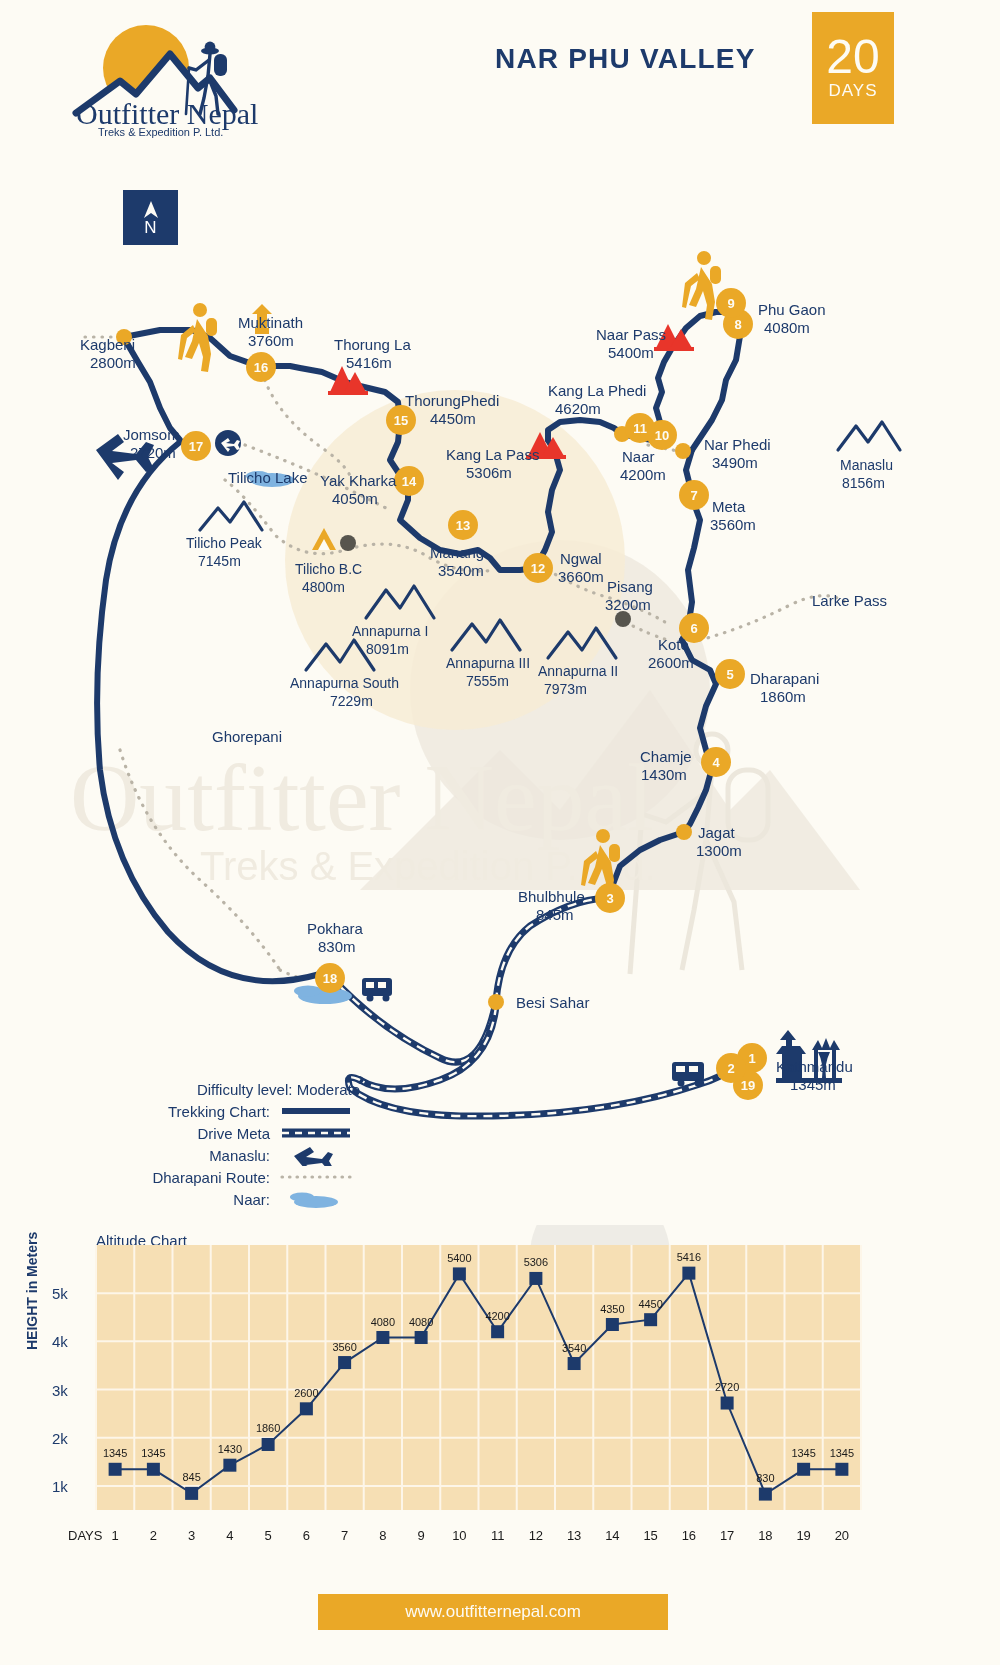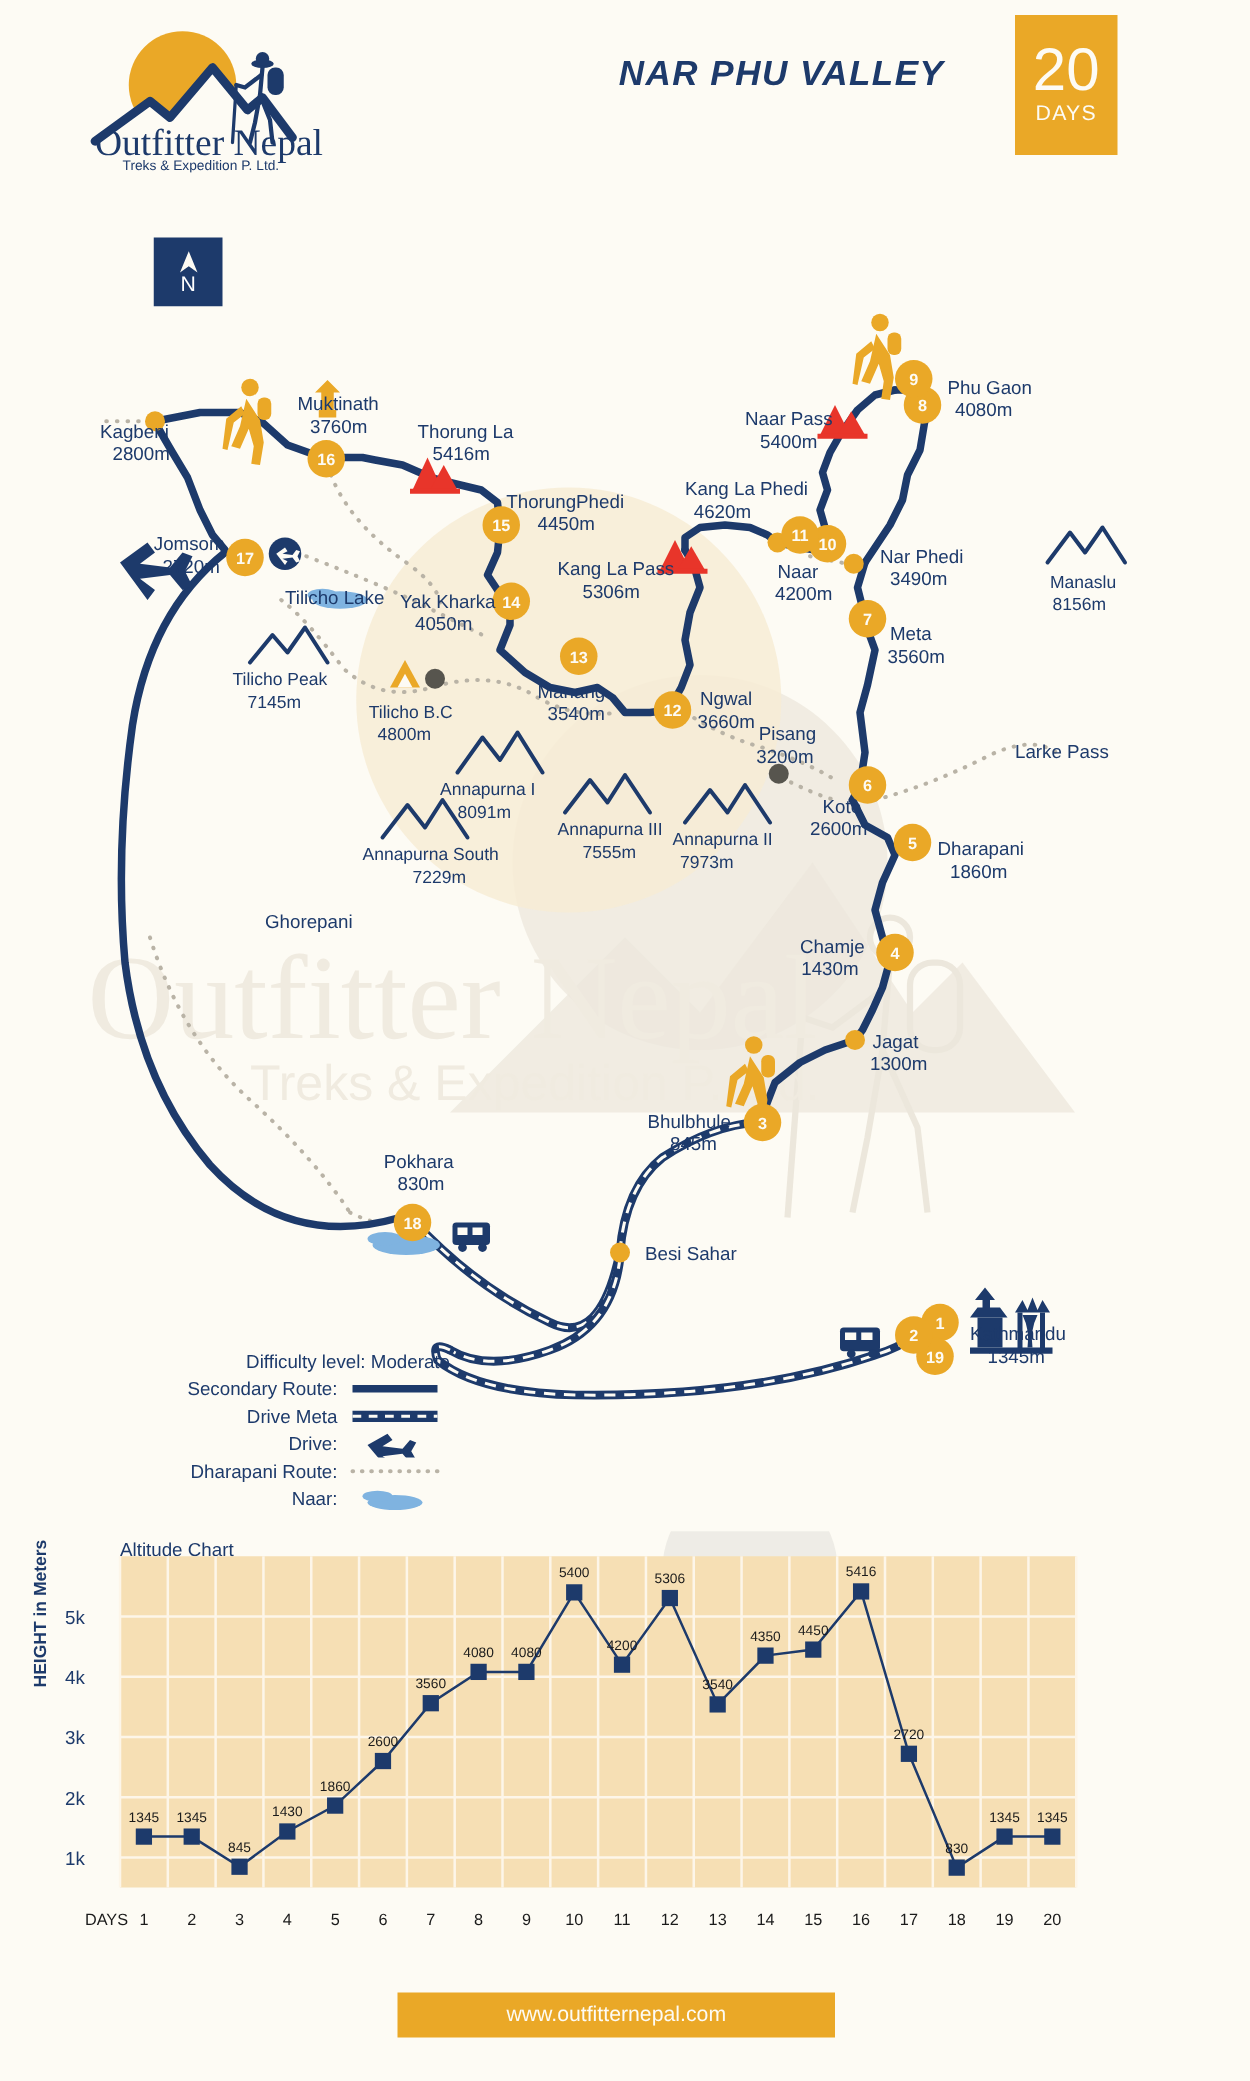--- a/index.html
+++ b/index.html
@@ -7,21 +7,21 @@
   html, body {
     width: 1000px; height: 1665px;
     background: #fdfbf4;
     font-family: "Liberation Sans", sans-serif;
     overflow: hidden;
   }
   .page { position: relative; width: 1000px; height: 1665px; background: #fdfbf4; }
 
   
   .logo { position: absolute; left: 58px; top: 18px; width: 220px; height: 120px; }
-  .title-block { position: absolute; left: 495px; top: 42px; width: 300px; text-align: left; font-style: italic; }
+  .title-block { position: absolute; left: 495px; top: 42px; width: 300px; text-align: left; }
   .title-line {
     font-size: 28px; font-weight: bold; color: #1d3a6b;
     letter-spacing: 1.2px; line-height: 34px;
   }
   .days-badge {
     position: absolute; left: 812px; top: 12px; width: 82px; height: 112px;
     background: #eaa827; color: #fdfbf4;
     display: flex; flex-direction: column; align-items: center; justify-content: center;
   }
   .days-num { font-size: 48px; line-height: 44px; font-weight: 300; }
@@ -494,38 +494,38 @@
     <text class="peak-label" x="330" y="556">7229m</text>
 
   </svg>
   </div>
 
   <div class="legend">
     <div class="legend-row">
       <span class="legend-label">Difficulty level: Moderate</span>
     </div>
     <div class="legend-row">
-      <span class="legend-label">Secondary Route:</span>
+      <span class="legend-label">Trekking Chart:</span>
       <span class="legend-mark">
         <svg width="72" height="10">
             <line x1="2" y1="5" x2="70" y2="5" stroke="#1d3a6b" stroke-width="6"></line>
           </svg>
       </span>
     </div>
     <div class="legend-row">
       <span class="legend-label">Drive Meta</span>
       <span class="legend-mark">
         <svg width="72" height="12">
           <line x1="2" y1="6" x2="70" y2="6" stroke="#1d3a6b" stroke-width="9"></line>
           <line x1="2" y1="6" x2="70" y2="6" stroke="#fdfbf4" stroke-width="2.4" stroke-dasharray="7 6"></line>
         </svg>
       </span>
     </div>
     <div class="legend-row">
-      <span class="legend-label">Drive:</span>
+      <span class="legend-label">Manaslu:</span>
       <span class="legend-mark">
         <svg width="72" height="22" viewBox="0 0 72 22">
           <path d="M14 12 l16 -9 l4 5 l-8 5 l16 2 l6 -7 l5 2 l-4 7 l4 7 l-5 2 l-6 -7 l-16 2 l8 5 l-4 5 z" fill="#1d3a6b"></path>
         </svg>
       </span>
     </div>
     <div class="legend-row">
       <span class="legend-label">Dharapani Route:</span>
       <span class="legend-mark">
         <svg width="72" height="10">

